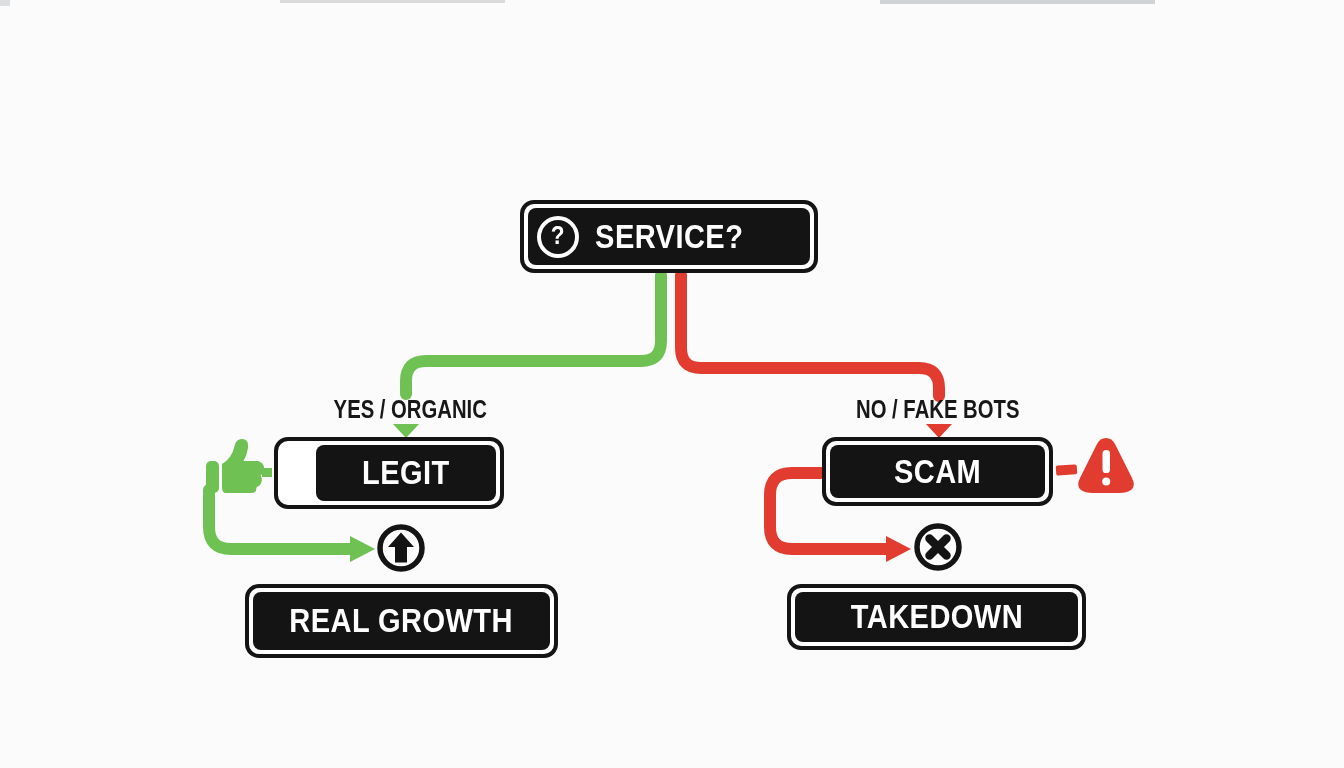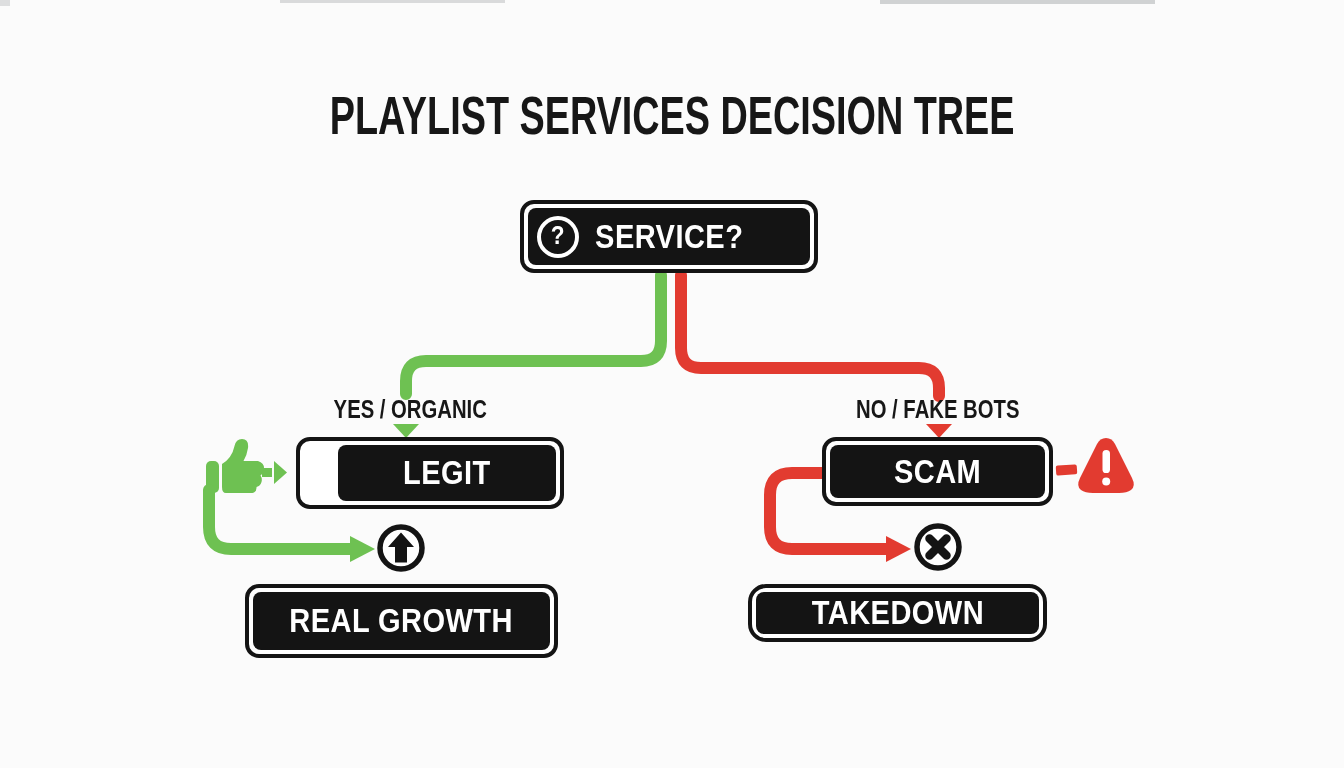--- a/index.html
+++ b/index.html
@@ -47,23 +47,20 @@
 </style>
 </head>
 <body>
 
 <div class="stage">
 
   <div class="artifact" style="left:280px;top:0;width:225px;height:3px;opacity:.16;"></div>
   <div class="artifact" style="left:880px;top:0;width:275px;height:4px;opacity:.20;"></div>
   <div class="artifact" style="left:0;top:0;width:10px;height:6px;opacity:.14;"></div>
 
-  <div class="title">
-    <span>PLAYLIST SERVICES DECISION TREE</span>
-  </div>
 
   <svg class="connector-svg" width="1344" height="768" viewBox="0 0 1344 768">
 
     <path d="M661 275 L661 341 Q661 361 641 361 L426 361 Q406 361 406 381 L406 394" fill="none" stroke-width="12" stroke-linecap="round" stroke="#6ec152"></path>
     <path d="M393 424 L419 424 L406 438 Z" fill="#6ec152"></path>
 
     <path d="M681 275 L681 348 Q681 368 701 368 L919 368 Q939 368 939 388 L939 396" fill="none" stroke-width="12" stroke-linecap="round" stroke="#e23b30"></path>
     <path d="M926 424 L952 424 L939 438 Z" fill="#e23b30"></path>
 
     <g>
@@ -109,37 +106,37 @@
     </div>
   </div>
 
   <div class="cond-label" style="left:808px;top:394px;">
     <span>NO / FAKE BOTS</span>
   </div>
   <div class="cond-label" style="left:280px;top:394px;">
     <span>YES / ORGANIC</span>
   </div>
 
-  <div class="box" style="left:296px;top:437px;width:268px;height:72px;padding-left:38px;">
+  <div class="box" style="left:274px;top:437px;width:230px;height:72px;padding-left:38px;">
     <div class="box-inner">
       <span class="box-text">LEGIT</span>
     </div>
   </div>
 
   <div class="box" style="left:822px;top:437px;width:231px;height:69px;">
     <div class="box-inner">
       <span class="box-text">SCAM</span>
     </div>
   </div>
 
   <div class="box" style="left:245px;top:584px;width:313px;height:74px;">
     <div class="box-inner">
       <span class="box-text">REAL GROWTH</span>
     </div>
   </div>
 
-  <div class="box" style="left:748px;top:584px;width:299px;height:58px;border-radius:18px;">
+  <div class="box" style="left:787px;top:584px;width:299px;height:66px;">
     <div class="box-inner">
       <span class="box-text">TAKEDOWN</span>
     </div>
   </div>
 
 </div>
 
 </body></html>

